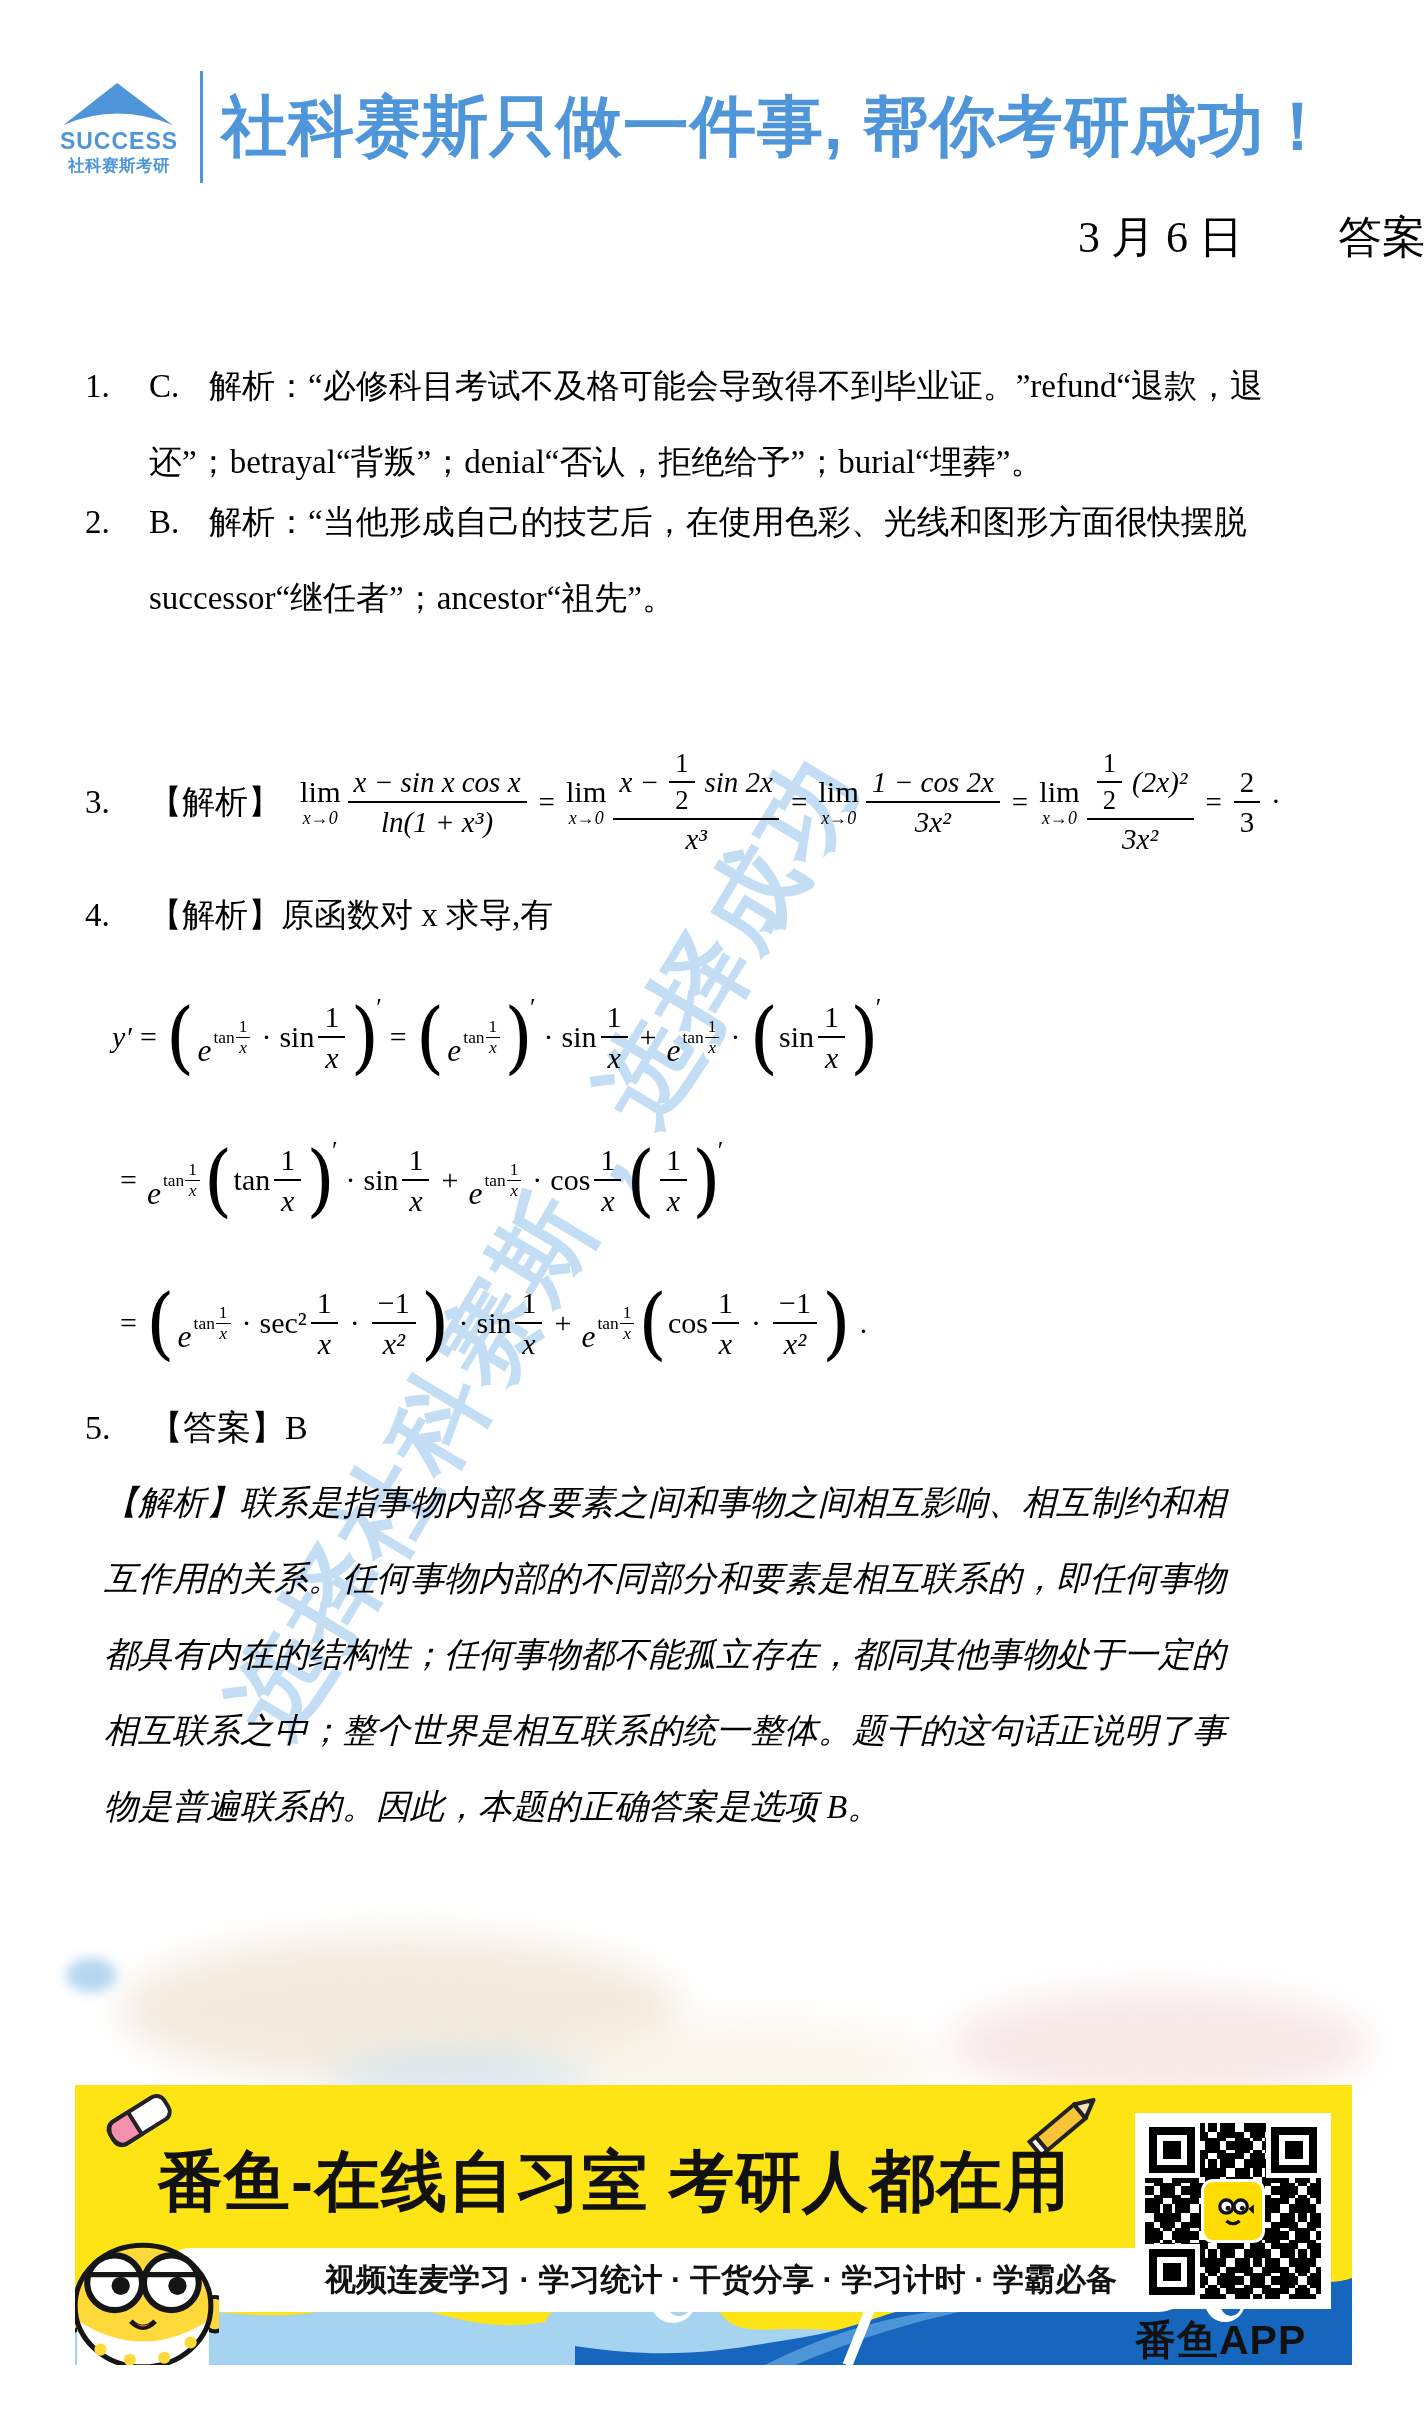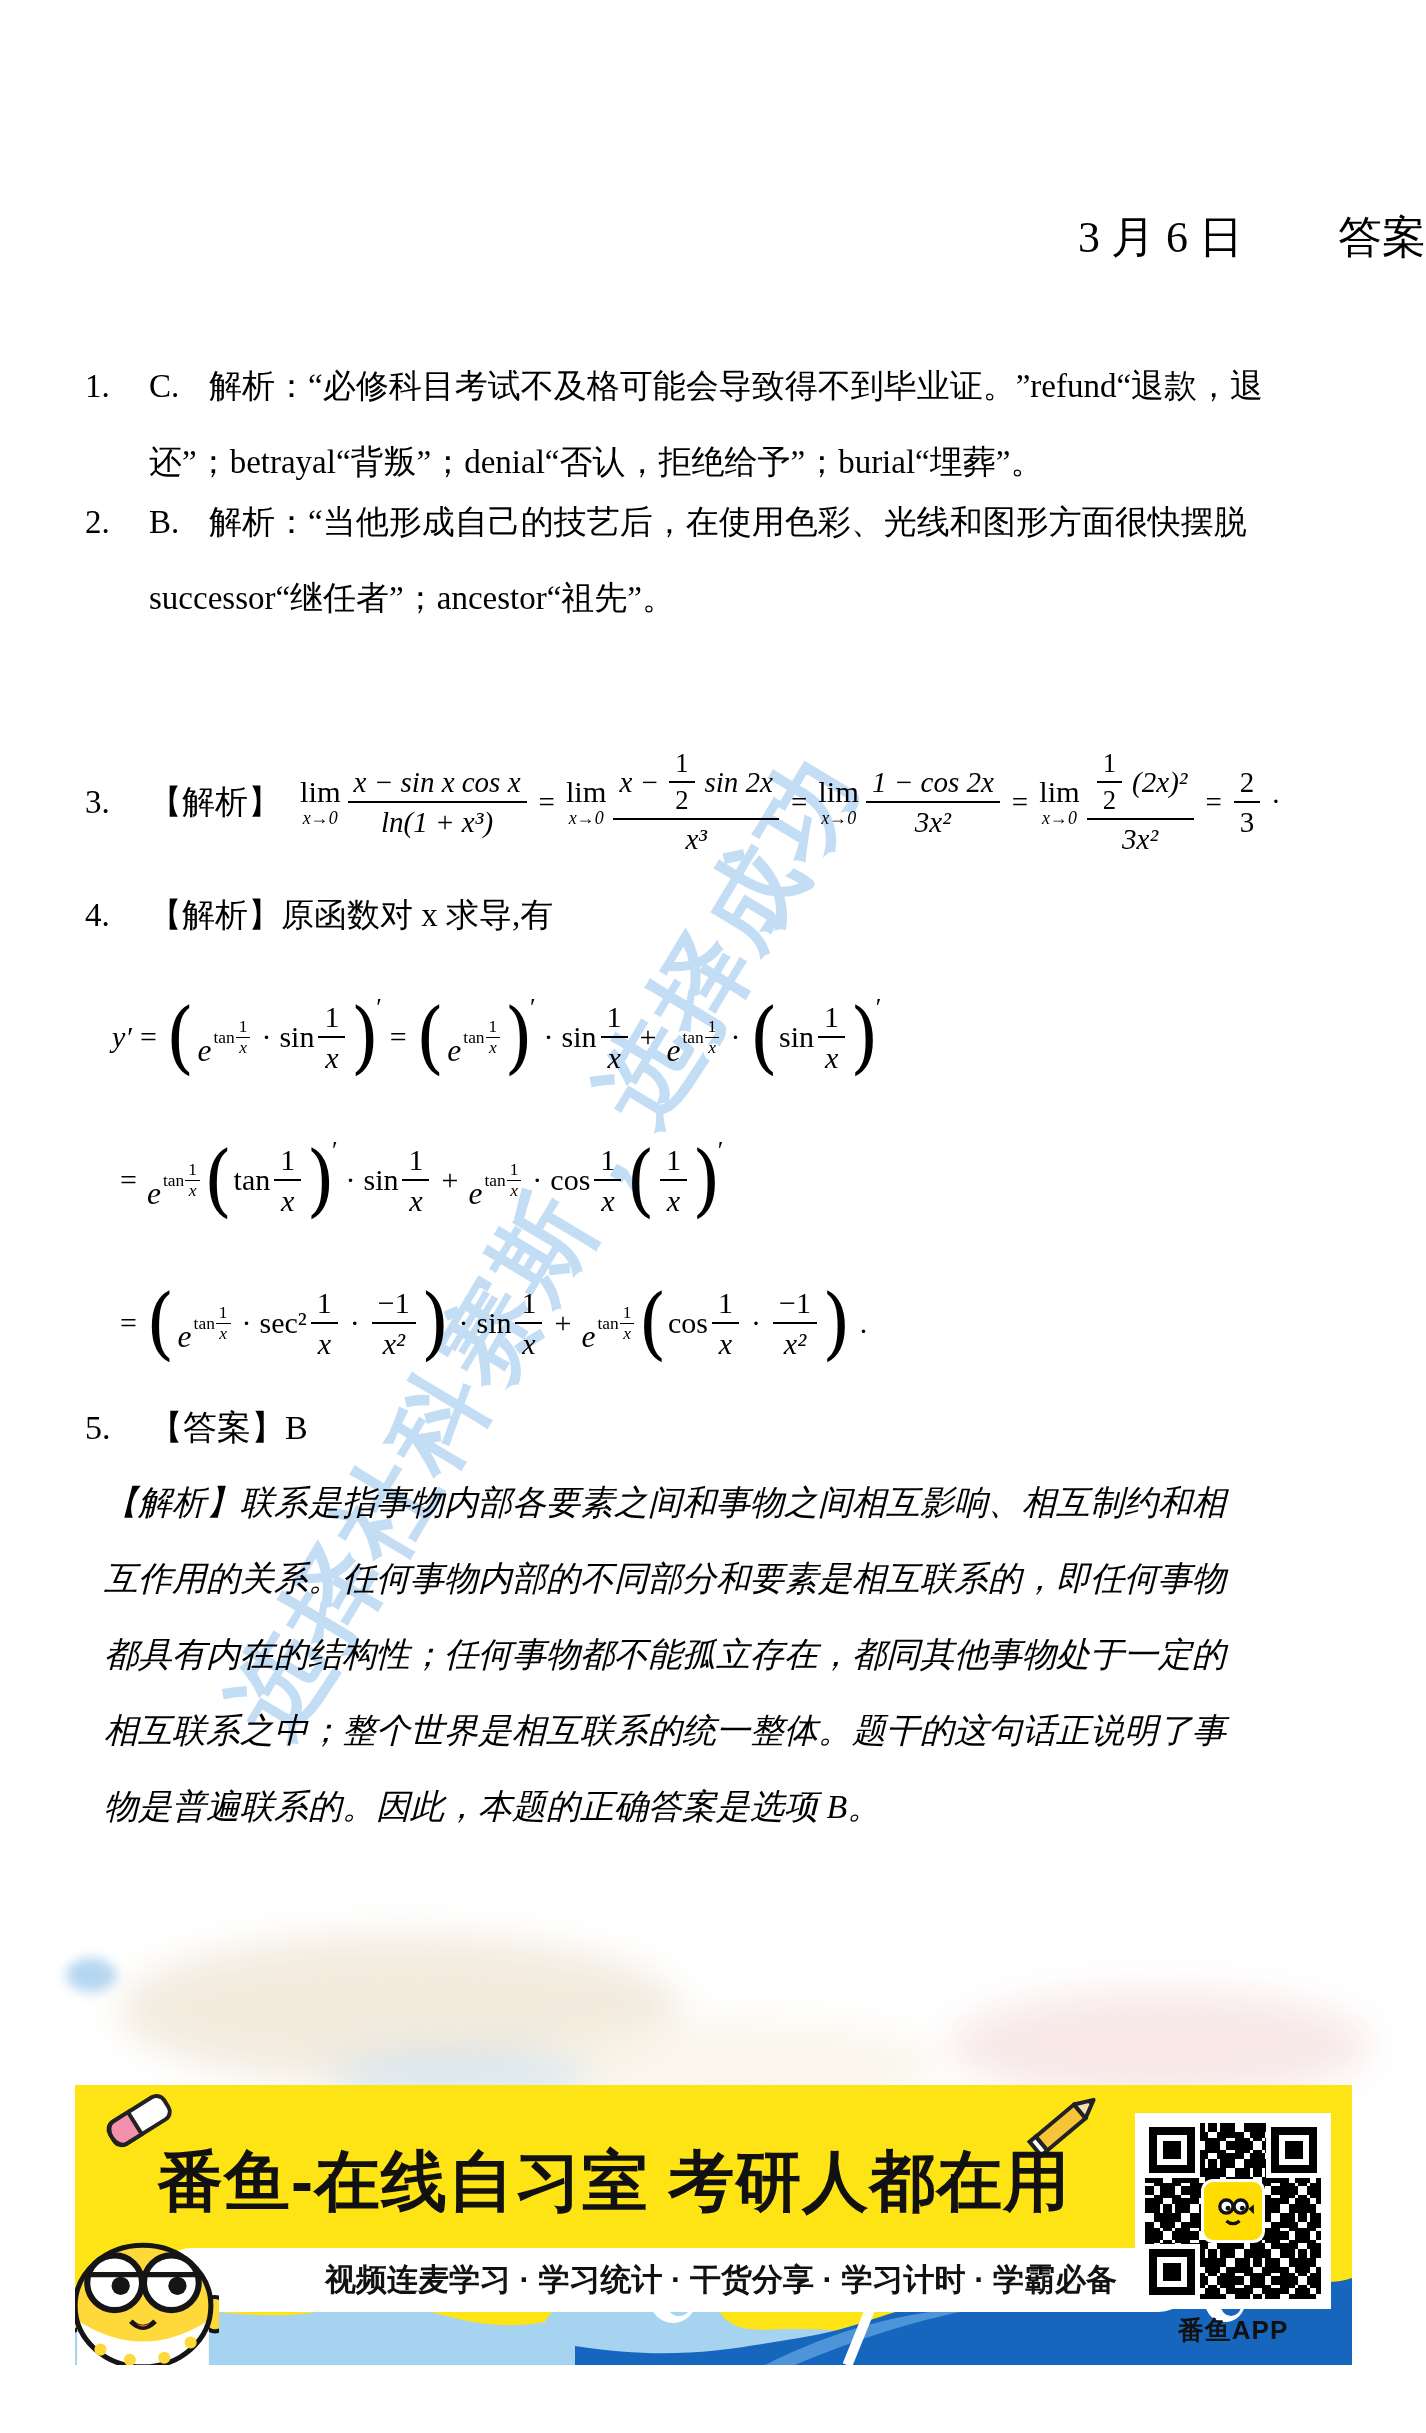--- a/index.html
+++ b/index.html
@@ -93,35 +93,47 @@
   .qr{position:absolute;left:1060px;top:28px;width:176px;height:176px;background:#fff;padding:10px;z-index:2;}
   .qrp{position:relative;width:176px;height:176px;
        background:repeating-conic-gradient(#000 0% 25%, #fff 0% 50%),
                   repeating-conic-gradient(#000 0% 25%, #fff 0% 50%);
        background-size:18px 18px, 30px 30px;background-blend-mode:multiply;}
   .fp{position:absolute;width:30px;height:30px;border:8px solid #000;background:#fff;box-shadow:0 0 0 5px #fff;}
   .fp::after{content:"";position:absolute;inset:6px;background:#000;}
   .fp.tl{left:4px;top:4px;} .fp.tr{right:4px;top:4px;} .fp.bl{left:4px;bottom:4px;}
   .qrc{position:absolute;left:50%;top:50%;transform:translate(-50%,-50%);width:58px;height:58px;
        background:#FFDD00;border-radius:12px;border:3px solid #fff;display:flex;align-items:center;justify-content:center;}
-  .qr-label{position:absolute;left:1060px;top:228px;width:196px;text-align:center;font-size:26px;
+  .qr-label{position:absolute;left:1060px;top:228px;width:196px;text-align:left;font-size:41px;
             font-weight:900;color:#111;z-index:2;letter-spacing:1px;}
 </style>
 </head>
 <body>
 
 <div class="page">
 
   <div class="wm">选择社科赛斯，选择成功</div>
   <div class="blob b1"></div>
   <div class="blob b2"></div>
   <div class="blob b3"></div>
   <div class="blob b4"></div>
   <div class="blob b5"></div>
 
+  <header class="hdr">
+    <div class="logo">
+      <svg width="116" height="46" viewBox="0 0 120 48">
+        <polygon points="58,2 116,46 2,46" fill="#4E95D9"></polygon>
+        <path d="M2,46 Q58,22 116,46 Z" fill="#ffffff"></path>
+      </svg>
+      <div class="brand">SUCCESS</div>
+      <div class="sub">社科赛斯考研</div>
+    </div>
+    <div class="vline"></div>
+    <div class="slogan">社科赛斯只做一件事, 帮你考研成功！</div>
+  </header>
 
   <div class="title">
     <span>3 月 6 日</span><span class="gap"></span><span>答案</span>
   </div>
 
   <section class="item" id="item1">
     <div class="line">
       <span class="no">1.</span><span class="ans">C.</span><span>解析：“必修科目考试不及格可能会导致得不到毕业证。”refund“退款，退</span>
     </div>
     <div class="line cont">

